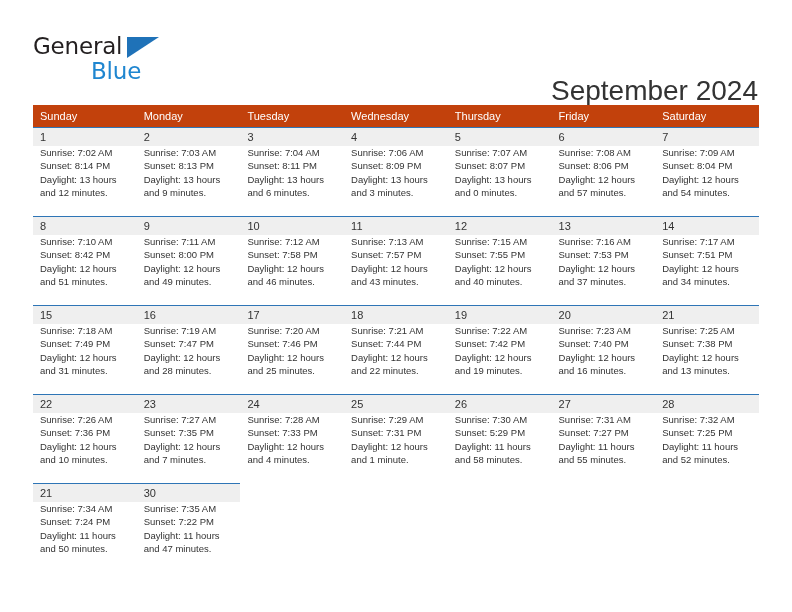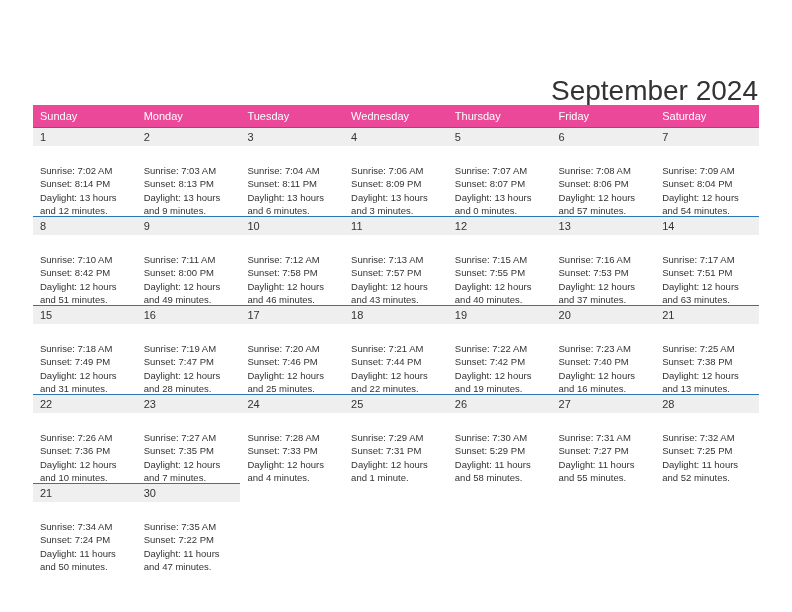--- a/index.html
+++ b/index.html
@@ -93,21 +93,21 @@
     position: absolute;
     left: 33px;
     top: 105px;
     width: 726px;
     border-collapse: collapse;
     table-layout: fixed;
   }
   .calendar col { width: 103.71px; }
 
   .calendar thead th {
-    background: #ec4899;
+    background: #c2410c;
     color: #ffffff;
     font-size: 11px;
     font-weight: 400;
     text-align: left;
     padding: 5px 0 5px 7px;
     height: 11px;
     line-height: 12px;
     border: none;
   }
 
@@ -130,34 +130,39 @@
     background: #efefef;
     height: 18px;
     line-height: 18px;
     padding-left: 7px;
     font-size: 11px;
     color: #333333;
   }
   .daycell.empty .daynum-strip { background: transparent; }
 
   .details {
-    padding: 18px 5px 0 7px;
+    padding: 0 5px 0 7px;
     font-size: 9.5px;
     line-height: 13.3px;
     color: #333333;
   }
   .details div { white-space: nowrap; }
 </style>
 </head>
 <body>
 
 <div class="page">
 
   <div class="header">
 
+    <div class="brand">
+      <span class="brand-line1">General</span>
+      <span class="brand-tri"></span>
+      <span class="brand-line2">Blue</span>
+    </div>
 
     <div class="title-block">
       <div class="cal-title">September 2024</div>
       <div class="cal-subtitle">Ventabren, France</div>
     </div>
 
   </div>
 
   <table class="calendar">
     <colgroup>
@@ -327,21 +332,21 @@
               </div>
             </div>
           </td>
           <td>
             <div class="daycell">
               <div class="daynum-strip">14</div>
               <div class="details">
                 <div>Sunrise: 7:17 AM</div>
                 <div>Sunset: 7:51 PM</div>
                 <div>Daylight: 12 hours</div>
-                <div>and 63 minutes.</div>
+                <div>and 34 minutes.</div>
               </div>
             </div>
           </td>
         </tr>
         <tr>
           <td>
             <div class="daycell">
               <div class="daynum-strip">15</div>
               <div class="details">
                 <div>Sunrise: 7:18 AM</div>

